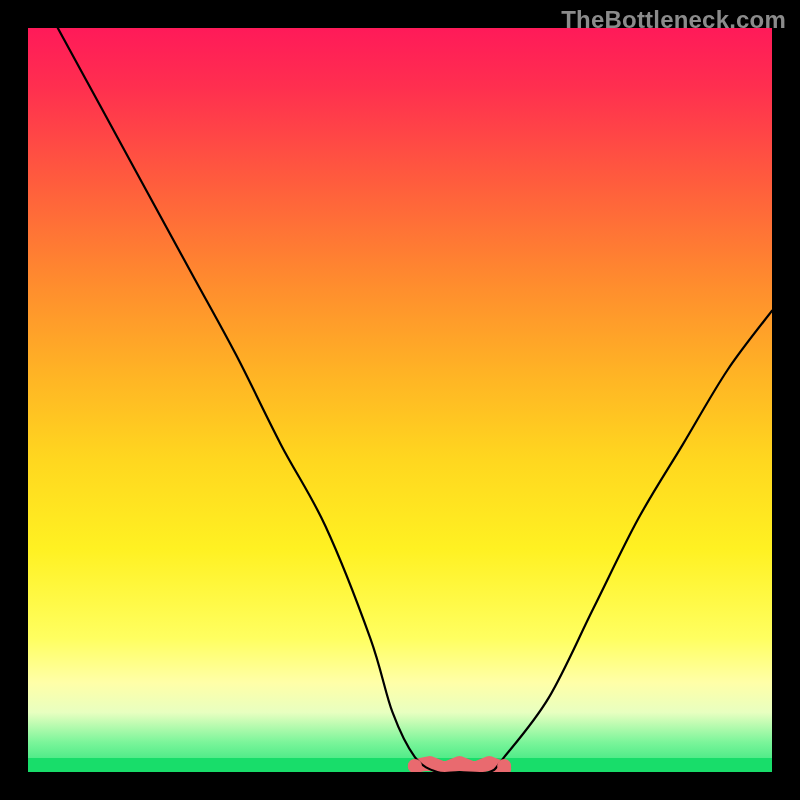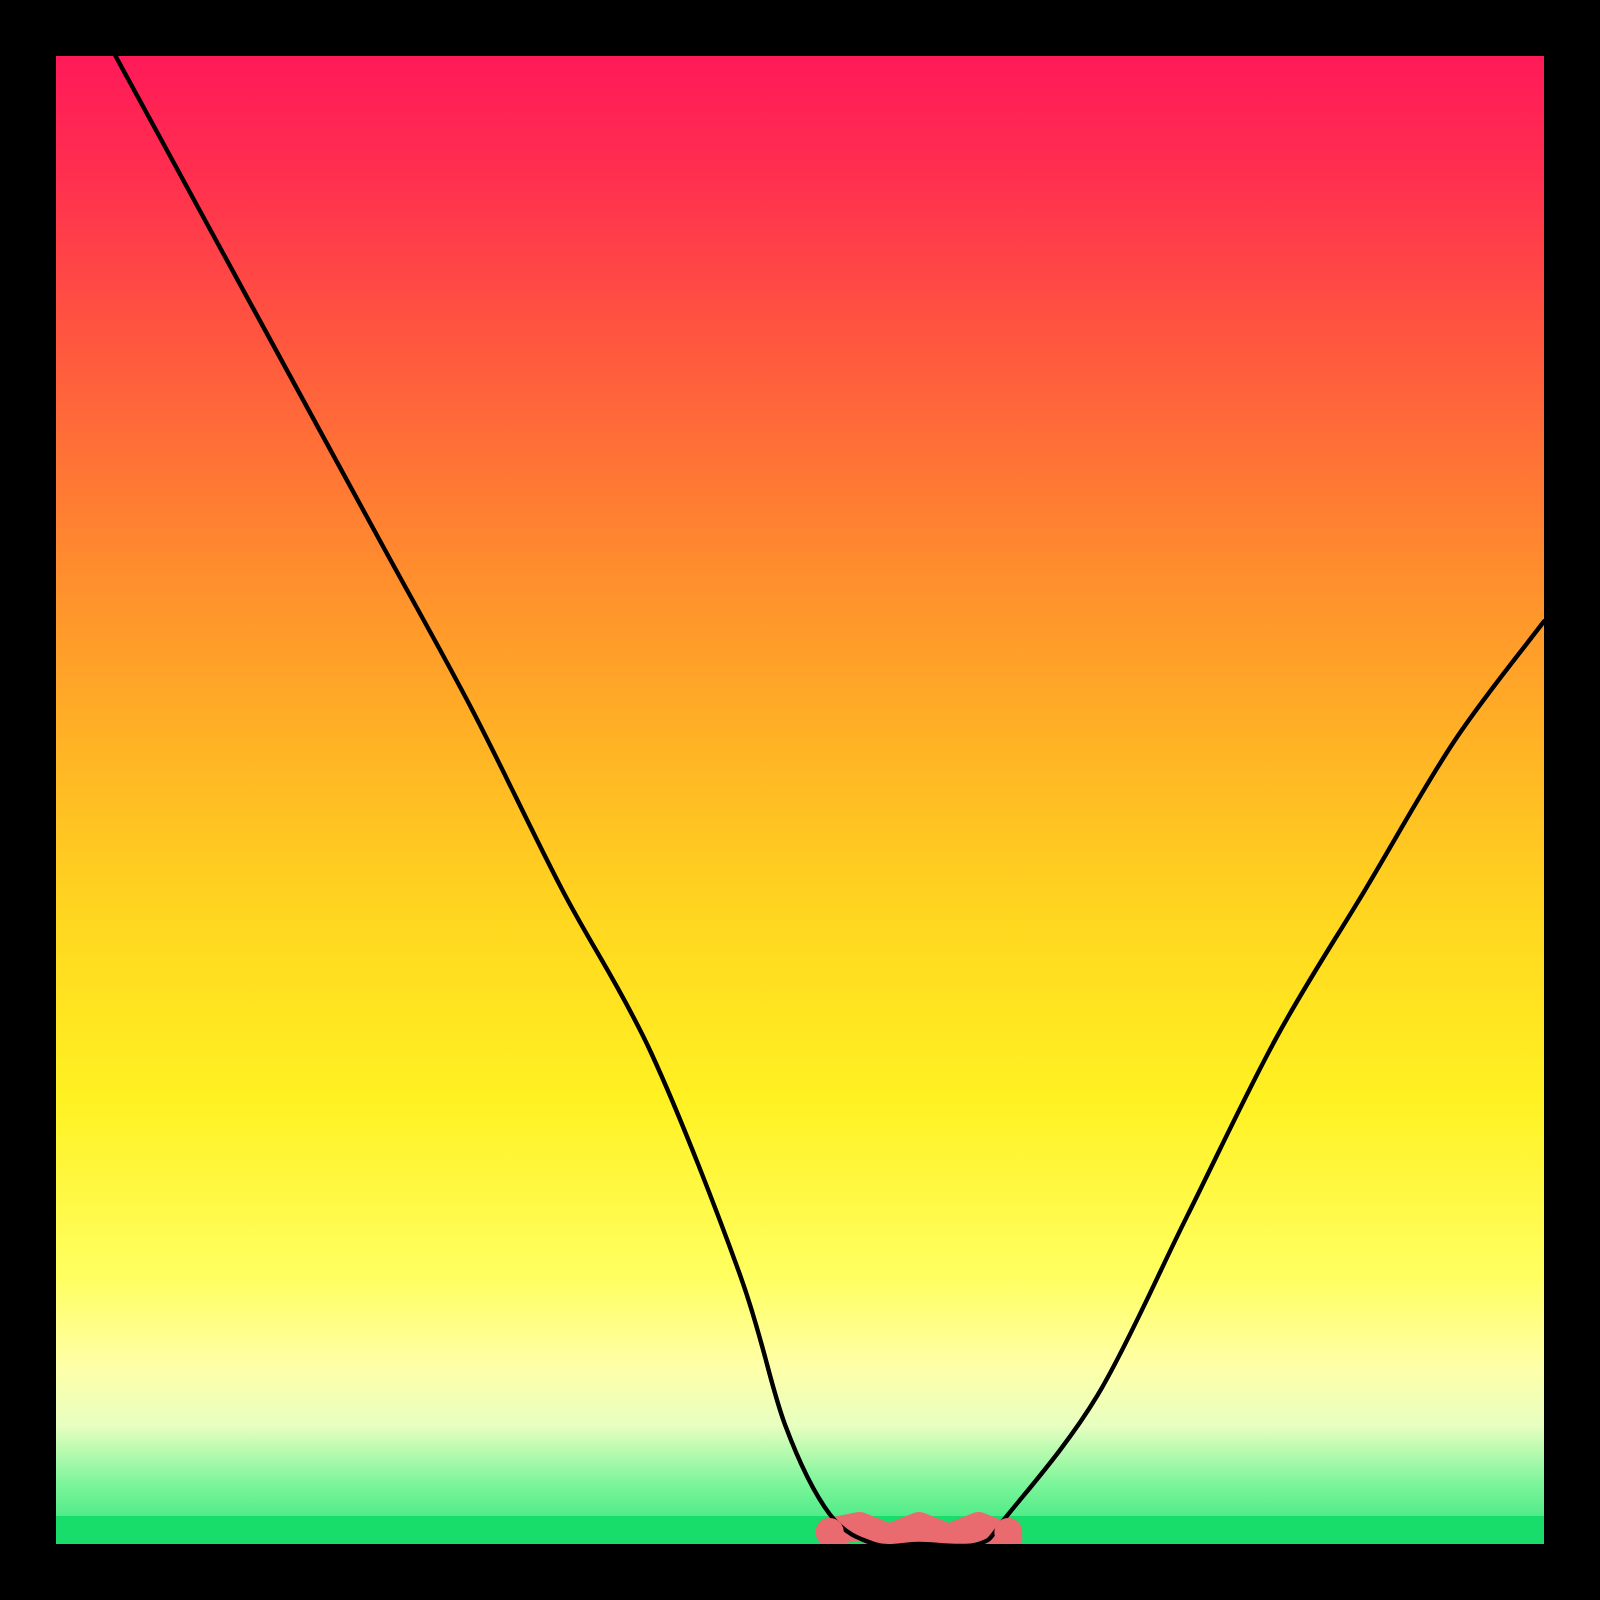--- a/index.html
+++ b/index.html
@@ -80,20 +80,21 @@
   }
   .flat-dots {
     fill: #e96a6f;
   }
 </style>
 </head>
 <body>
 
 <div class="frame">
 
+  <div class="watermark">TheBottleneck.com</div>
 
   <div class="plot-area">
     <div class="gradient-bg"></div>
     <div class="green-strip"></div>
 
     <svg class="curve-svg" viewBox="0 0 744 744" preserveAspectRatio="none">
 
       <path id="flat-band" class="flat-band" d="M 386.88,738 L 401.76,735 L 416.64,741 L 431.52,735 L 446.40000000000003,741 L 461.28000000000003,735 L 476.16,741" stroke="#e96a6f"></path>
 
       <path id="curve" class="curve-path" d="M 29.76,0 C 37.2,13.640000000000006 59.52,54.560000000000045 74.4,81.84000000000003 C 89.28,109.12000000000002 104.16000000000001,136.39999999999995 119.04,163.67999999999995 C 133.92000000000002,190.95999999999995 148.8,218.23999999999998 163.68,245.51999999999998 C 178.56,272.79999999999995 193.44000000000003,298.84 208.32000000000002,327.35999999999996 C 223.20000000000002,355.87999999999994 238.08,388.12 252.96,416.64 C 267.84000000000003,445.15999999999997 282.72,466.24 297.6,498.48 C 312.48,530.72 331.08000000000004,579.08 342.24,610.08 C 353.4,641.08 357.12,664.64 364.56,684.48 C 372,704.32 379.44,719.2 386.88,729.12 C 394.32,739.04 401.76000000000005,741.52 409.20000000000005,744 C 416.64000000000004,746.48 422.84,744 431.52,744 C 440.2,744 453.84,746.48 461.28,744 C 468.71999999999997,741.52 466.24,741.52 476.16,729.12 C 486.08000000000004,716.72 505.91999999999996,694.4000000000001 520.8,669.6 C 535.68,644.8 550.5600000000001,610.0799999999999 565.44,580.3199999999999 C 580.32,550.56 595.1999999999999,518.3199999999999 610.0799999999999,491.03999999999996 C 624.9599999999999,463.76 639.84,441.44 654.72,416.64 C 669.6,391.84 684.48,364.55999999999995 699.36,342.23999999999995 C 714.24,319.91999999999996 736.56,292.64 744,282.72"></path>

